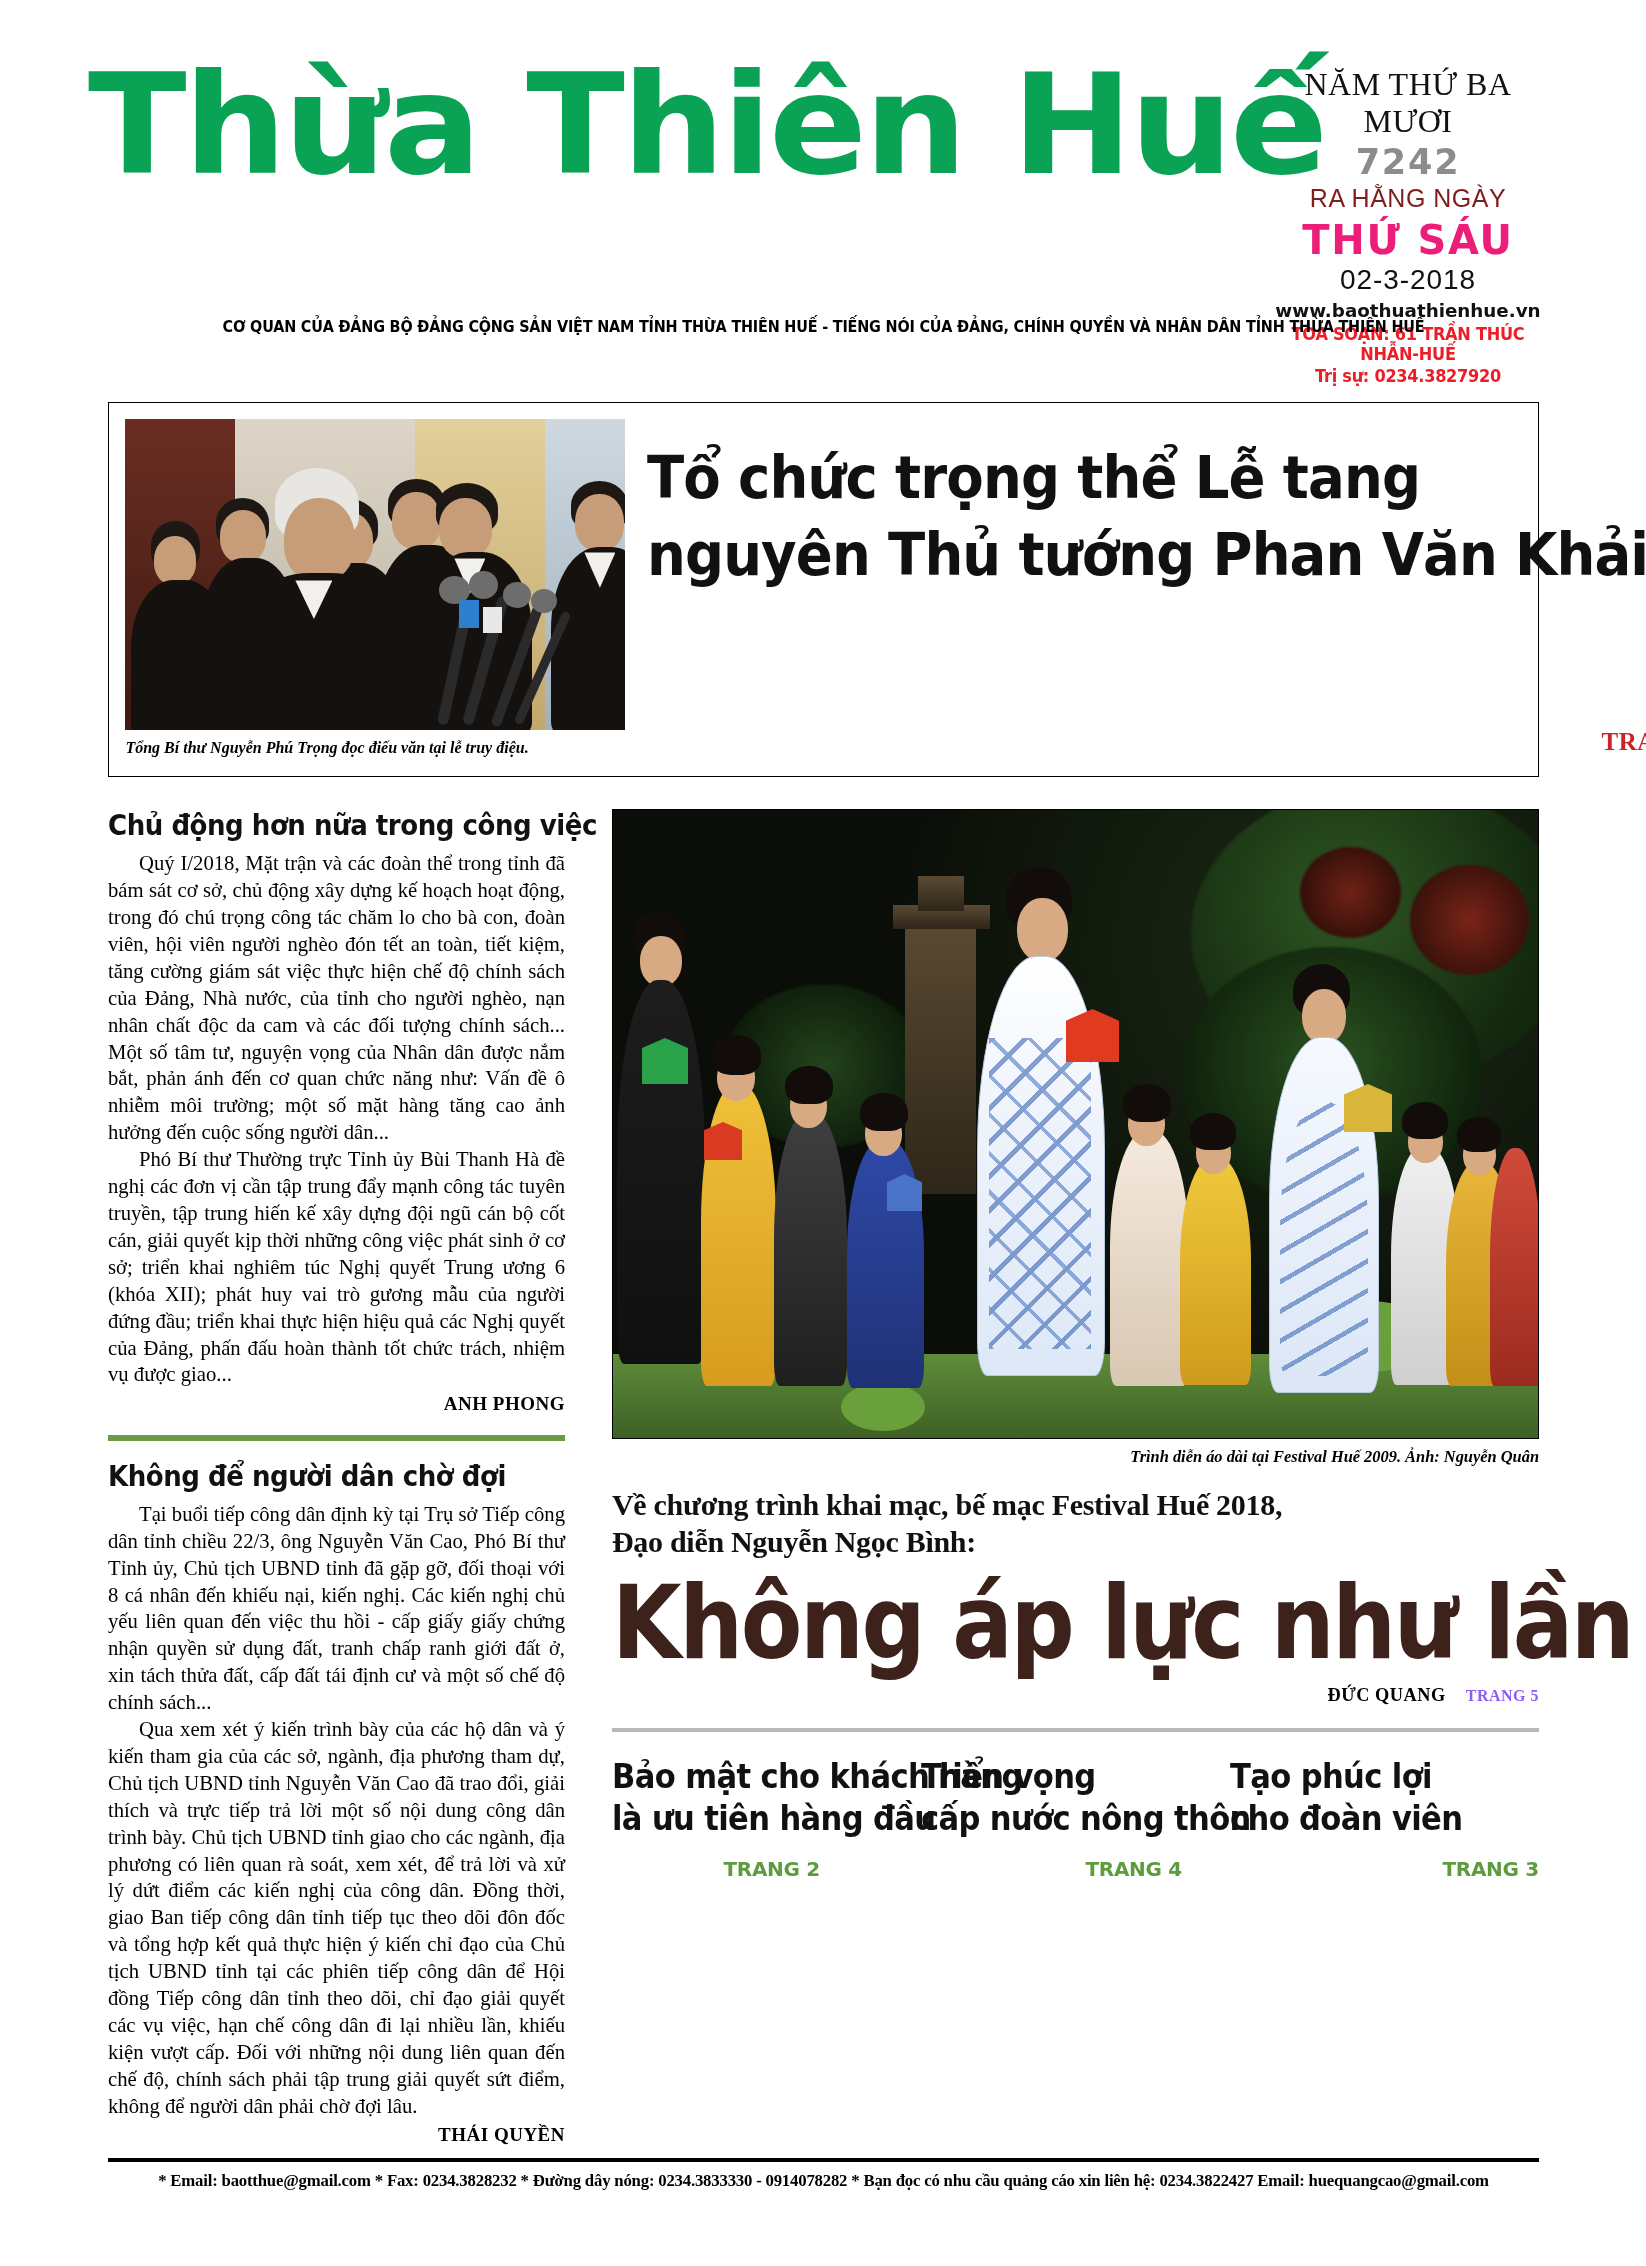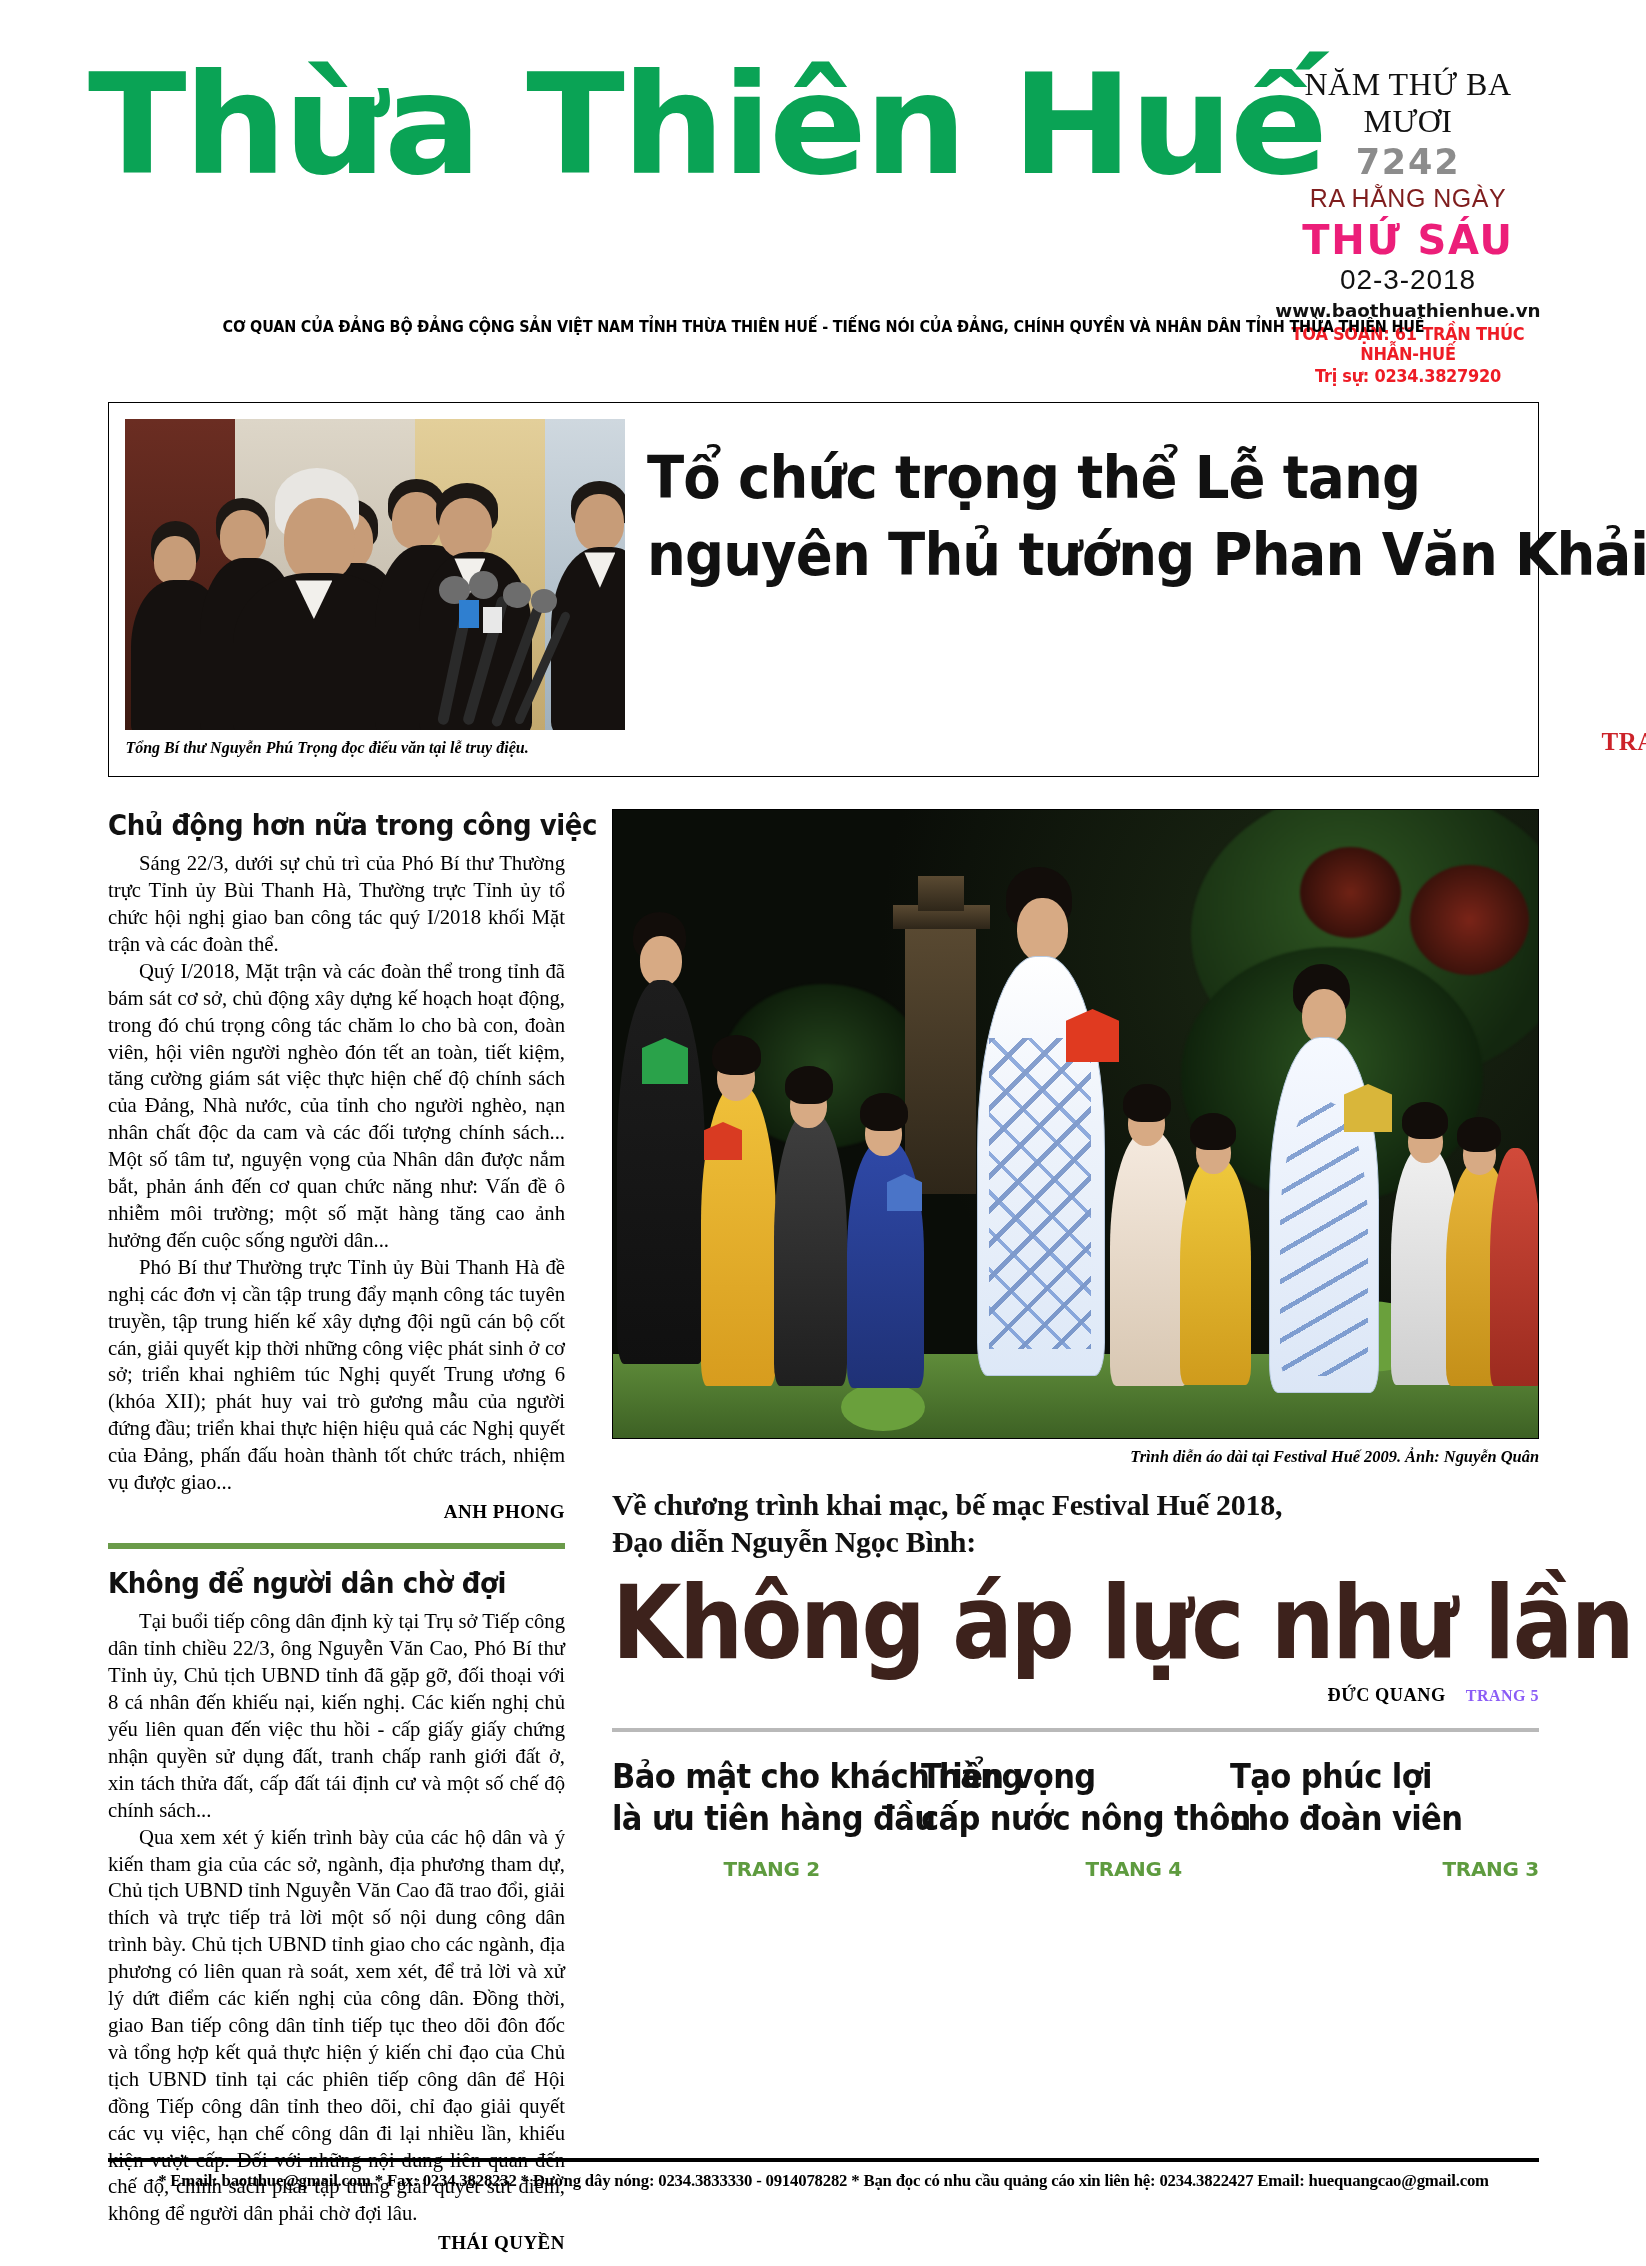--- a/index.html
+++ b/index.html
@@ -322,21 +322,20 @@
     </div>
   </div>
 
   <div class="main">
 
     <div class="col-left">
 
       <div>
         <div class="art-head">Chủ động hơn nữa trong công việc</div>
         <div class="art-body">
-          <p>Sáng 22/3, dưới sự chủ trì của Phó Bí thư Thường trực Tỉnh ủy Bùi Thanh Hà, Thường trực Tỉnh ủy tổ chức hội nghị giao ban công tác quý I/2018 khối Mặt trận và các đoàn thể.</p>
           <p>Quý I/2018, Mặt trận và các đoàn thể trong tỉnh đã bám sát cơ sở, chủ động xây dựng kế hoạch hoạt động, trong đó chú trọng công tác chăm lo cho bà con, đoàn viên, hội viên người nghèo đón tết an toàn, tiết kiệm, tăng cường giám sát việc thực hiện chế độ chính sách của Đảng, Nhà nước, của tỉnh cho người nghèo, nạn nhân chất độc da cam và các đối tượng chính sách... Một số tâm tư, nguyện vọng của Nhân dân được nắm bắt, phản ánh đến cơ quan chức năng như: Vấn đề ô nhiễm môi trường; một số mặt hàng tăng cao ảnh hưởng đến cuộc sống người dân...</p>
           <p>Phó Bí thư Thường trực Tỉnh ủy Bùi Thanh Hà đề nghị các đơn vị cần tập trung đẩy mạnh công tác tuyên truyền, tập trung hiến kế xây dựng đội ngũ cán bộ cốt cán, giải quyết kịp thời những công việc phát sinh ở cơ sở; triển khai nghiêm túc Nghị quyết Trung ương 6 (khóa XII); phát huy vai trò gương mẫu của người đứng đầu; triển khai thực hiện hiệu quả các Nghị quyết của Đảng, phấn đấu hoàn thành tốt chức trách, nhiệm vụ được giao...</p>
         </div>
         <div class="byline">ANH PHONG</div>
       </div>
 
       <div class="rule-green"></div>
 
       <div>
         <div class="art-head">Không để người dân chờ đợi</div>

